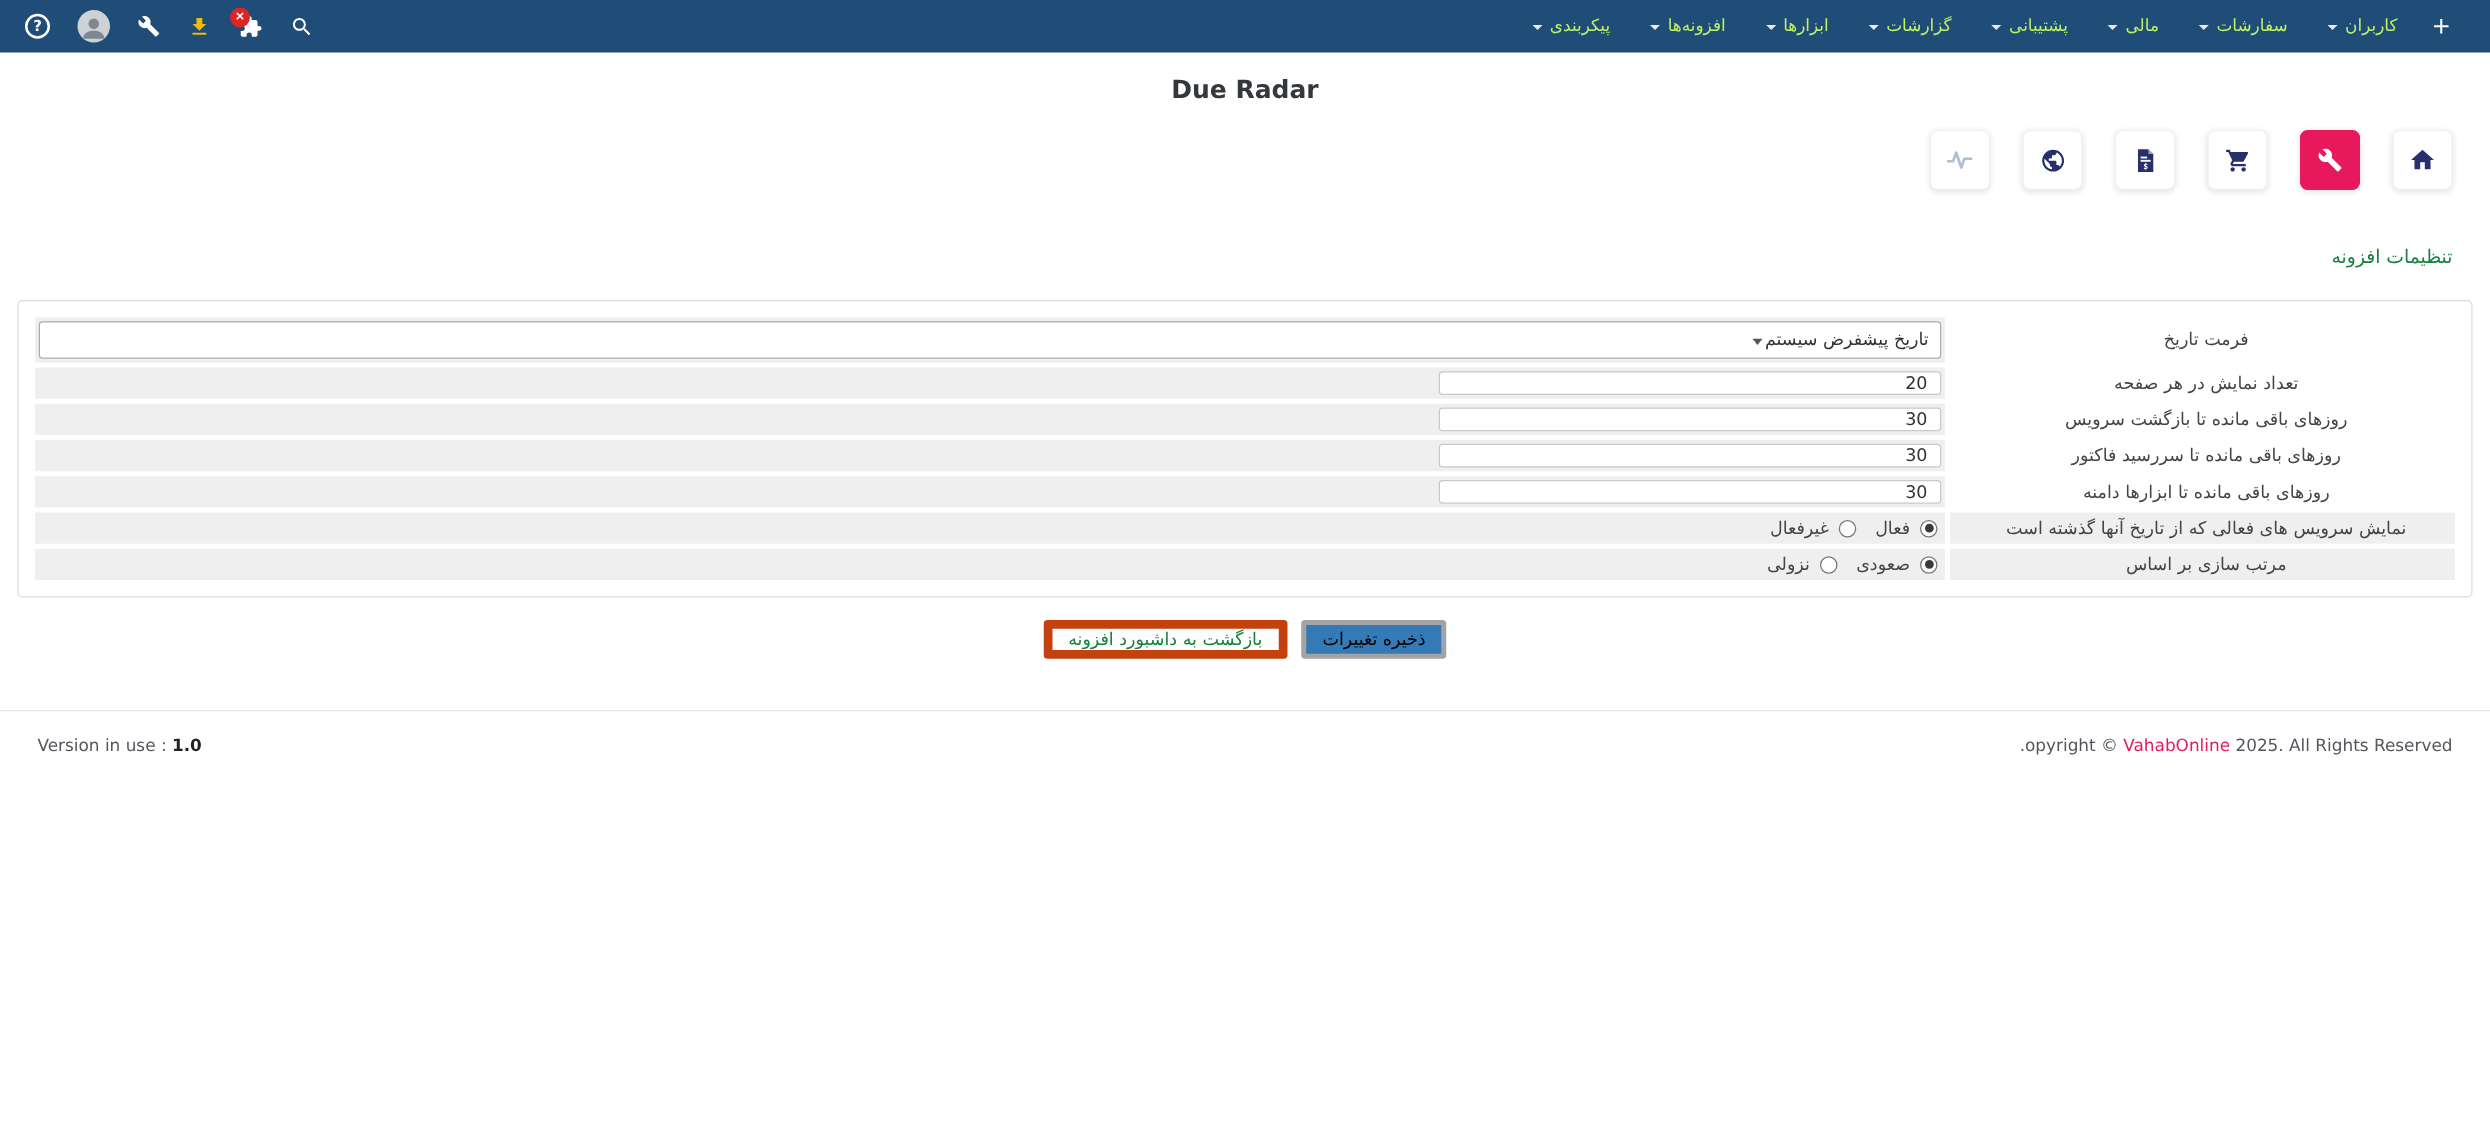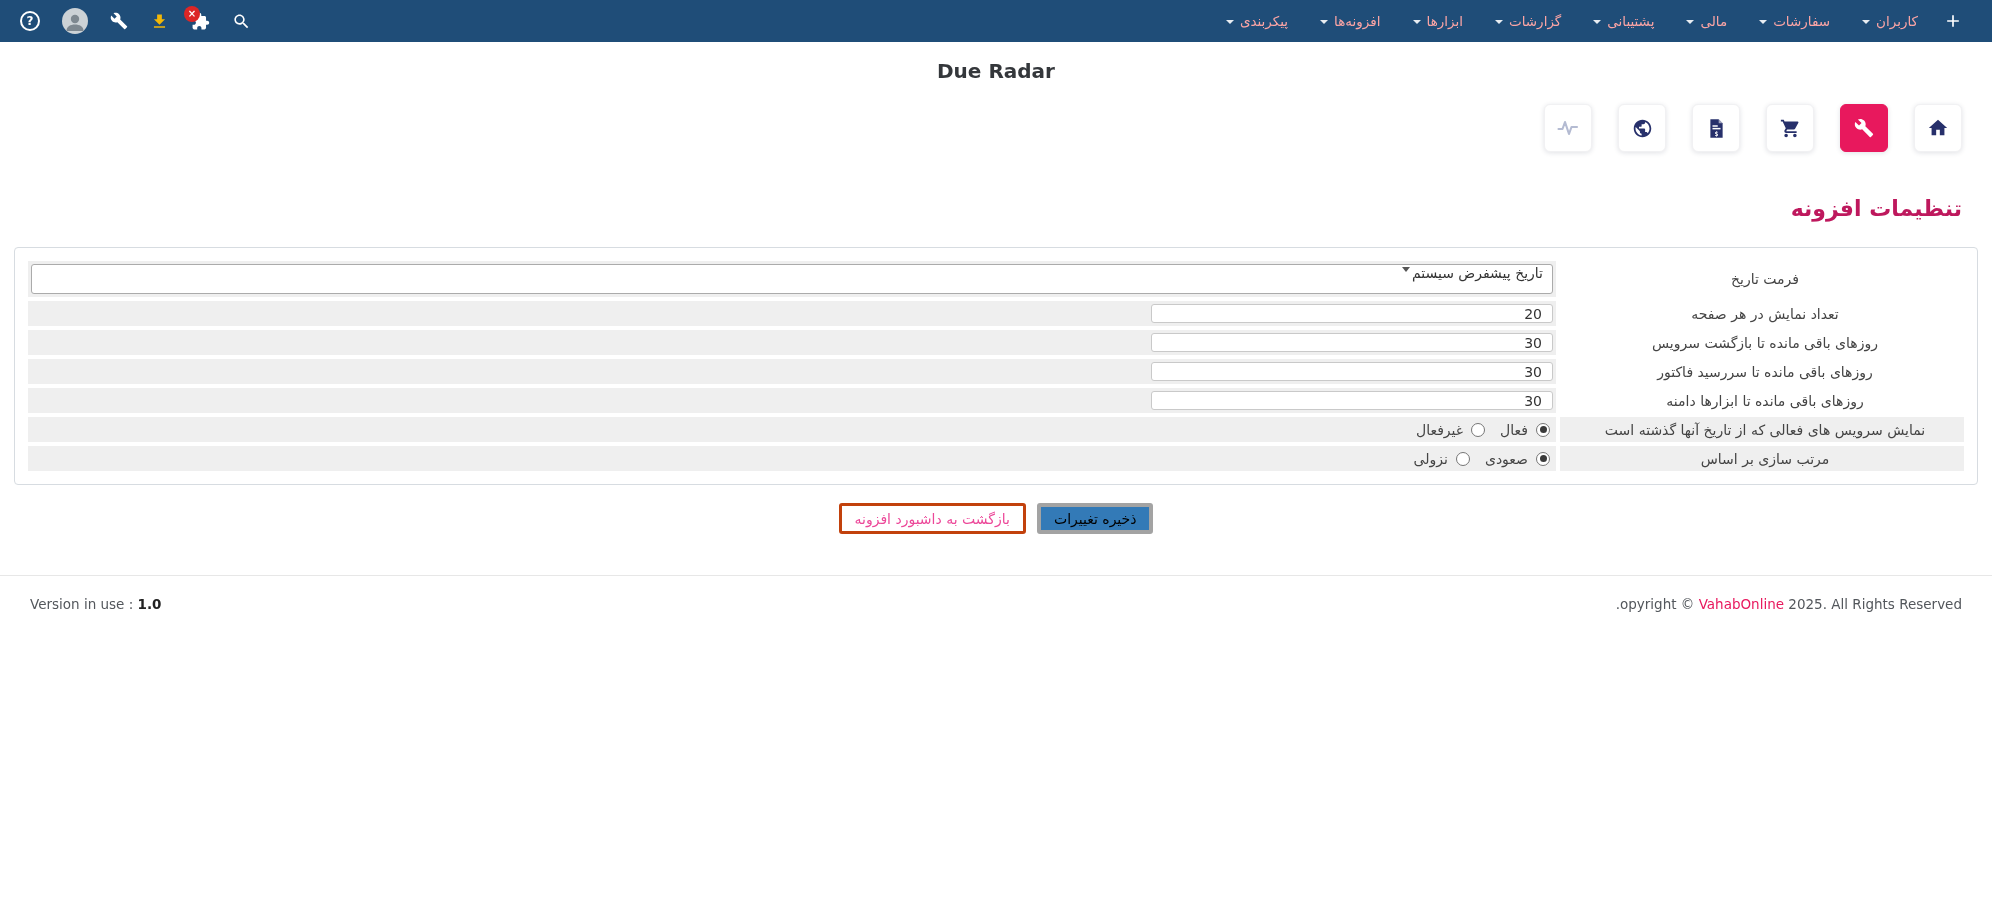--- a/index.html
+++ b/index.html
@@ -3,69 +3,69 @@
 <meta charset="utf-8">
 <style>
   *{box-sizing:border-box;margin:0;padding:0}
   html,body{width:1992px;min-height:916px;background:#fff;
     font-family:"DejaVu Sans","Liberation Sans",sans-serif;color:#3c4043}
   
   .topnav{height:42px;background:#1f4d78;display:flex;align-items:center;
     justify-content:space-between;padding:0 22px 0 20px}
   .nav-menus{display:flex;align-items:center;gap:4px}
   .nav-plus{display:flex;align-items:center;justify-content:center;width:34px;height:42px;cursor:pointer}
-  .nav-item{display:flex;align-items:center;gap:6px;color:#fca5a5;font-size:13.5px;
+  .nav-item{display:flex;align-items:center;gap:6px;color:#bef264;font-size:13.5px;
     padding:16px 14px;height:32px;cursor:pointer;text-decoration:none;white-space:nowrap}
   .caret{width:0;height:0;border-left:4px solid transparent;border-right:4px solid transparent;
     border-top:4px solid #e8edf2;margin-top:2px}
   .nav-icons{display:flex;align-items:center;gap:22px}
   .icon-btn{display:flex;align-items:center;justify-content:center;cursor:pointer;position:relative}
   .help-circle{width:20px;height:20px;border:2px solid #fff;border-radius:50%;color:#fff;
     font-size:12px;font-weight:bold;display:flex;align-items:center;justify-content:center}
   .avatar{width:26px;height:26px;border-radius:50%;background:#ccd2d6;overflow:hidden;
     display:flex;align-items:flex-end;justify-content:center}
   .badge{position:absolute;top:-6px;right:10px;min-width:16px;height:16px;border-radius:50%;
     background:#dc2626;color:#fff;font-size:10px;font-weight:bold;display:flex;
     align-items:center;justify-content:center;line-height:1}
   
   .page-title{margin:17px 30px 0;text-align:center;font-size:20px;font-weight:bold;color:#34373b}
   .toolbar{margin:21px 30px 0;display:flex;gap:26px}
   .tool-btn{width:48px;height:48px;background:#fff;border:1px solid #f1f1f3;border-radius:6px;
     box-shadow:0 1px 5px rgba(20,30,60,.13);display:flex;align-items:center;justify-content:center;cursor:pointer}
   .tool-btn.active{background:#e8185d;border-color:#e8185d}
   
   .section-head{margin:44px 30px 0}
-  .section-head h2{font-size:22px;font-weight:bold;color:#be185d}
+  .section-head h2{font-size:15px;font-weight:normal;color:#15803d}
   .section-head p{margin-top:9px;font-size:14px;color:#4e5358}
   
   .panel{margin:26px 14px 0;border:1px solid #d7dce1;border-radius:4px;background:#fff;padding:9px}
   table.settings{width:100%;border-collapse:separate;border-spacing:4px}
   td{vertical-align:middle;font-size:14px;color:#444}
   td.lbl{width:404px;text-align:center;padding:3px 4px 3px 10px;background:#fff}
   td.val{background:#efefef;text-align:right;padding:3px}
   tr.gray-row td.lbl,tr.gray-row td.val{background:#efefef}
   tr.gray-row td{height:25px;padding-top:2px;padding-bottom:2px}
   .sel{width:100%;height:30px;background:#fff;border:1px solid #ababab;border-radius:3px;
-    display:flex;padding:0 9px;gap:2px;cursor:pointer;color:#333}
+    display:flex;align-items:center;padding:0 9px;gap:2px;cursor:pointer;color:#333}
   .sel-caret{width:0;height:0;border-left:4px solid transparent;border-right:4px solid transparent;
     border-top:5px solid #555;margin-top:2px}
   input.txt{width:402px;height:19px;border:1px solid #c9c9c9;border-radius:3px;background:#fff;
     padding:0 10px;font-size:14px;color:#333;text-align:right;direction:ltr;
     font-family:"DejaVu Sans","Liberation Sans",sans-serif;outline:none}
   .radio-group{display:flex;align-items:center;gap:8px;padding-right:3px}
   .radio{width:14px;height:14px;border:1px solid #767676;border-radius:50%;background:#fff;
     display:inline-flex;align-items:center;justify-content:center;cursor:pointer;flex:0 0 auto}
   .radio.checked::after{content:"";width:7px;height:7px;border-radius:50%;background:#3a3a3a}
   .rlabel{color:#444;margin-left:7px}
   
   .actions{margin-top:18px;text-align:center}
   .btn{height:31px;padding:0 13px;font-size:14px;border-radius:3px;cursor:pointer;
     font-family:"DejaVu Sans","Liberation Sans",sans-serif}
   .btn.primary{background:#337ab7;border:4px solid #a3a3a3;color:#000000;margin-left:6px}
-  .btn.ghost{background:#fff;border:3px solid #c2410c;color:#ec4899}
+  .btn.ghost{background:#fff;border:7px solid #c2410c;color:#15803d}
   
   footer{margin-top:41px;border-top:1px solid #e7e7e7;padding:20px 30px 60px;
     display:flex;justify-content:space-between;align-items:flex-start;font-size:13.5px;color:#53575c}
   footer b{color:#222}
   footer a{color:#e8185d;text-decoration:none;cursor:pointer}
   svg{display:block}
 </style>
 </head>
 <body>
 

